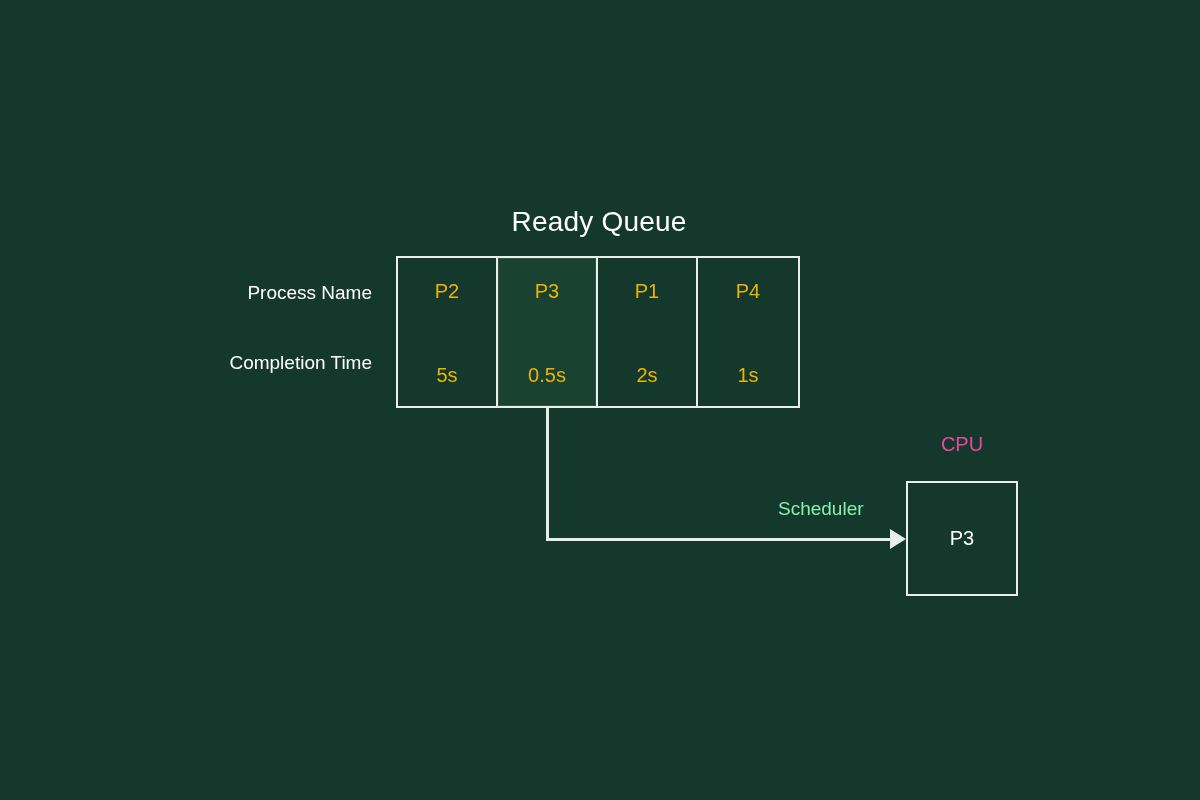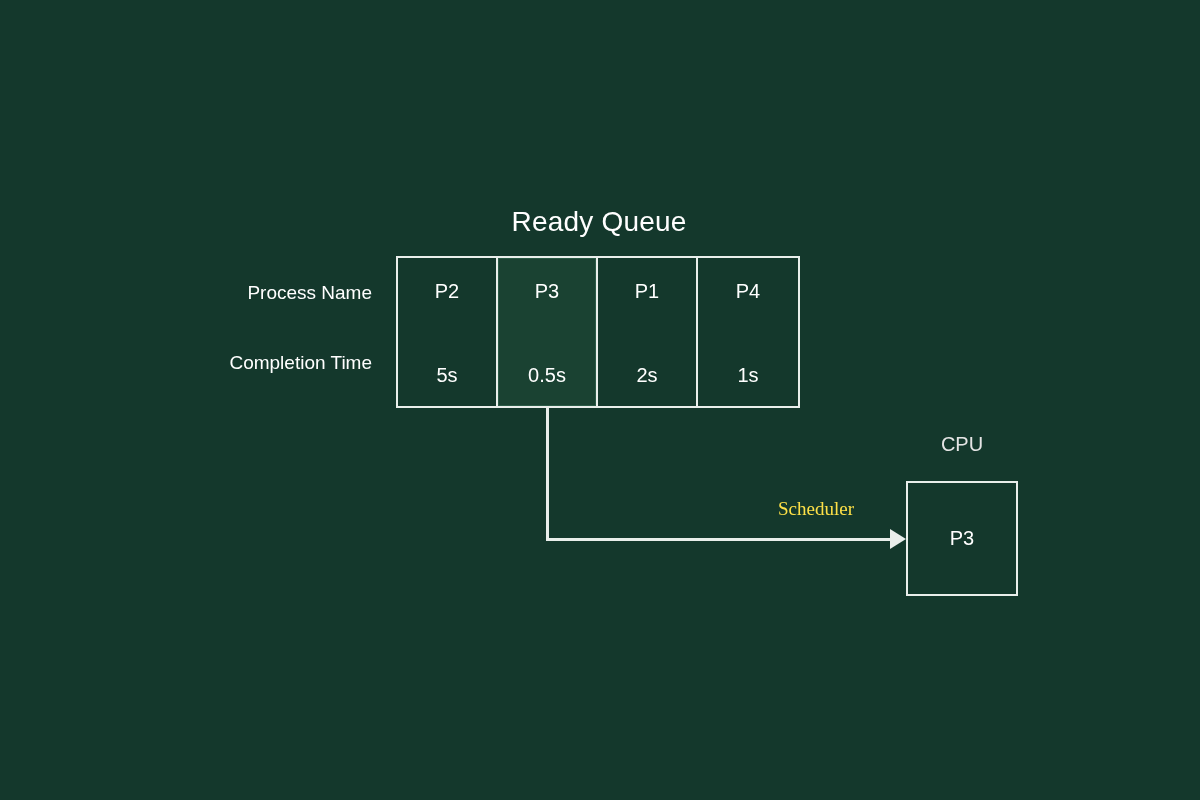--- a/index.html
+++ b/index.html
@@ -58,21 +58,21 @@
     border-right: none;
   }
   .queue-cell.highlight {
     background: #1a4232;
     box-shadow: inset 0 0 0 1px #2a5a46;
   }
 
   .cell-name, .cell-time {
     text-align: center;
     font-size: 20px;
-    color: #ffffff;
+    color: #eab308;
     line-height: 1;
   }
   .cell-name { margin-bottom: 24px; margin-top: 2px; }
   .cell-time { margin-top: 40px; }
 
   
   .row-label {
     position: absolute;
     right: 828px; 
     text-align: right;
@@ -109,34 +109,33 @@
     border-top: 10px solid transparent;
     border-bottom: 10px solid transparent;
     border-left: 16px solid #e9eeeb;
   }
 
   #scheduler-label {
     position: absolute;
     left: 778px;
     top: 498px;
     font-size: 19px;
-    color: #fde047;
+    color: #86efac;
     white-space: nowrap;
-    font-family: Liberation Serif, serif;
   }
 
   
   #cpu-title {
     position: absolute;
     left: 906px;
     top: 433px;
     width: 112px;
     text-align: center;
     font-size: 20px;
-    color: #e5e5e5;
+    color: #ec4899;
   }
   #cpu-box {
     position: absolute;
     left: 906px;
     top: 481px;
     width: 112px;
     height: 115px;
     box-sizing: border-box;
     border: 2px solid #e9eeeb;
     display: flex;

